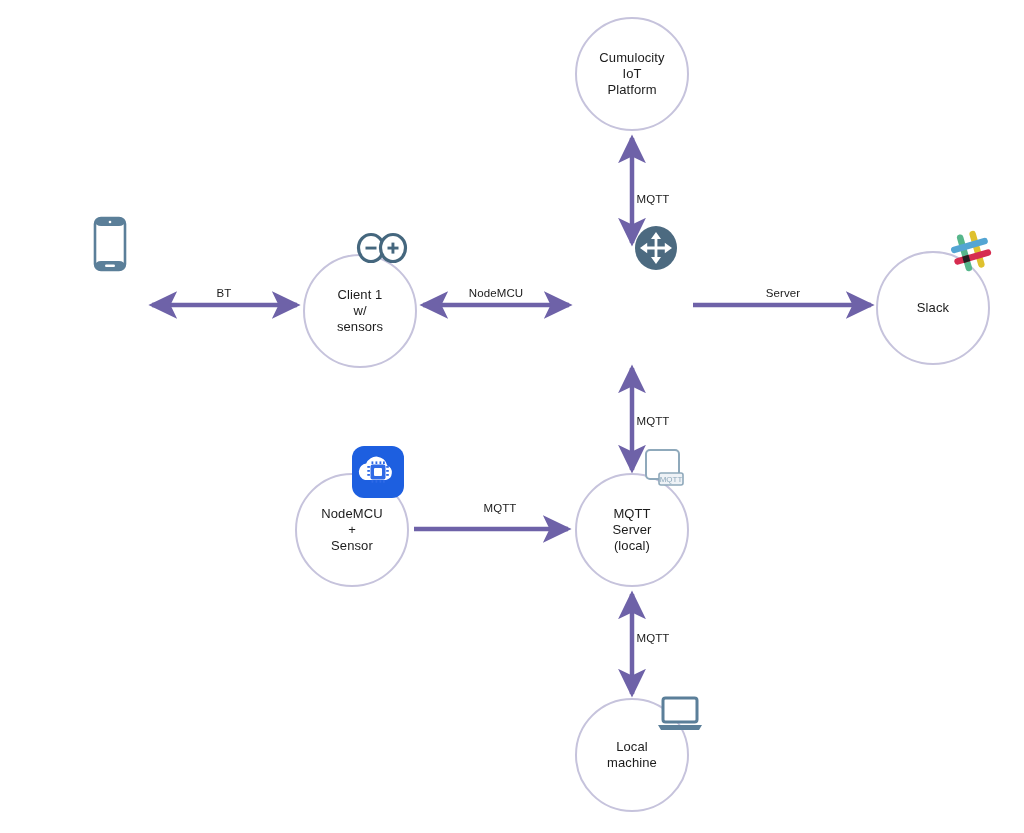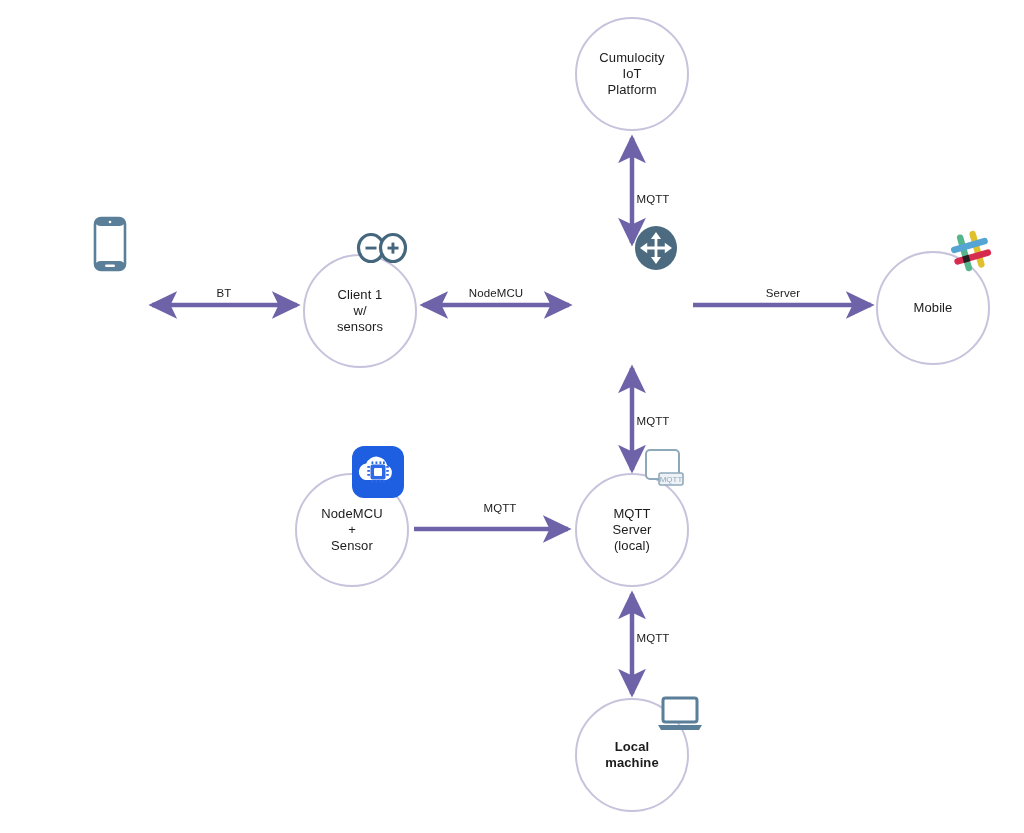--- a/index.html
+++ b/index.html
@@ -112,21 +112,21 @@
 
   <svg class="node-icon" style="left:634px; top:225px;" width="44" height="46" viewBox="0 0 44 46">
     <ellipse cx="22" cy="23" rx="21" ry="22" fill="#4c6a80"></ellipse>
     <path d="M22 7 L27 14 L23.4 14 L23.4 21.4 L30.8 21.4 L30.8 17.8 L38 23
              L30.8 28.2 L30.8 24.6 L23.4 24.6 L23.4 32 L27 32 L22 39
              L17 32 L20.6 32 L20.6 24.6 L13.2 24.6 L13.2 28.2 L6 23
              L13.2 17.8 L13.2 21.4 L20.6 21.4 L20.6 14 L17 14 Z" fill="#ffffff"></path>
   </svg>
 
   <div class="node" style="left:876px; top:251px; width:114px; height:114px;">
-    <div class="node-label">Mobile</div>
+    <div class="node-label">Slack</div>
   </div>
   <svg class="node-icon" style="left:946px; top:226px;" width="50" height="50" viewBox="0 0 50 50">
     <g transform="rotate(-16 25 25)">
       <rect x="15" y="6" width="6.5" height="38" rx="3.2" fill="#56b68b"></rect>
       <rect x="28" y="6" width="6.5" height="38" rx="3.2" fill="#dfc12e"></rect>
       <rect x="6" y="16" width="38" height="6.5" rx="3.2" fill="#54a5d3"></rect>
       <rect x="6" y="28" width="38" height="6.5" rx="3.2" fill="#d62b4f"></rect>
       <rect x="15" y="28" width="6.5" height="6.5" fill="#231f20"></rect>
     </g>
   </svg>
@@ -170,21 +170,21 @@
     <div class="node-label">MQTT
 Server
 (local)</div>
   </div>
   <svg class="node-icon" style="left:643px; top:448px;" width="48" height="44" viewBox="0 0 48 44">
     <rect x="3" y="2" width="33" height="29" rx="4" ry="4" fill="#ffffff" stroke="#8fa9bb" stroke-width="2"></rect>
     <rect x="16" y="25" width="24" height="12" rx="2" ry="2" fill="#eef2f6" stroke="#8fa9bb" stroke-width="1.6"></rect>
     <text x="28" y="34" font-family="Liberation Sans, sans-serif" font-size="8" fill="#8fa9bb" text-anchor="middle">MQTT</text>
   </svg>
 
-  <div class="node" style="left:575px; top:698px; width:114px; height:114px;font-weight:bold;">
+  <div class="node" style="left:575px; top:698px; width:114px; height:114px;">
     <div class="node-label">Local
 machine</div>
   </div>
   <svg class="node-icon" style="left:656px; top:696px;" width="48" height="38" viewBox="0 0 48 38">
     <rect x="7" y="2" width="34" height="24" rx="2.5" ry="2.5" fill="#ffffff" stroke="#5b7f99" stroke-width="3"></rect>
     <path d="M2 29 L46 29 L43 34 L5 34 Z" fill="#5b7f99"></path>
   </svg>
 
   <div class="edge-label" style="left:224px; top:293px;">BT</div>
   <div class="edge-label" style="left:496px; top:293px;">NodeMCU</div>

